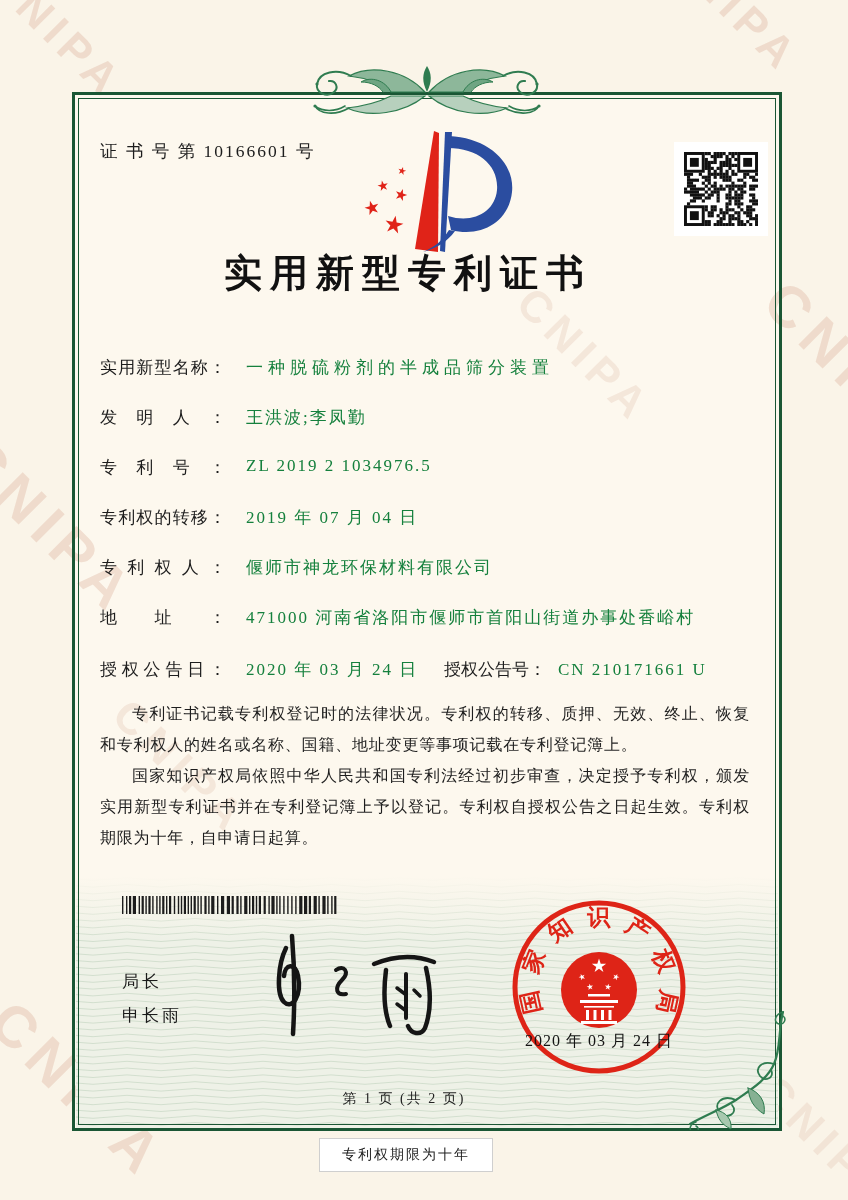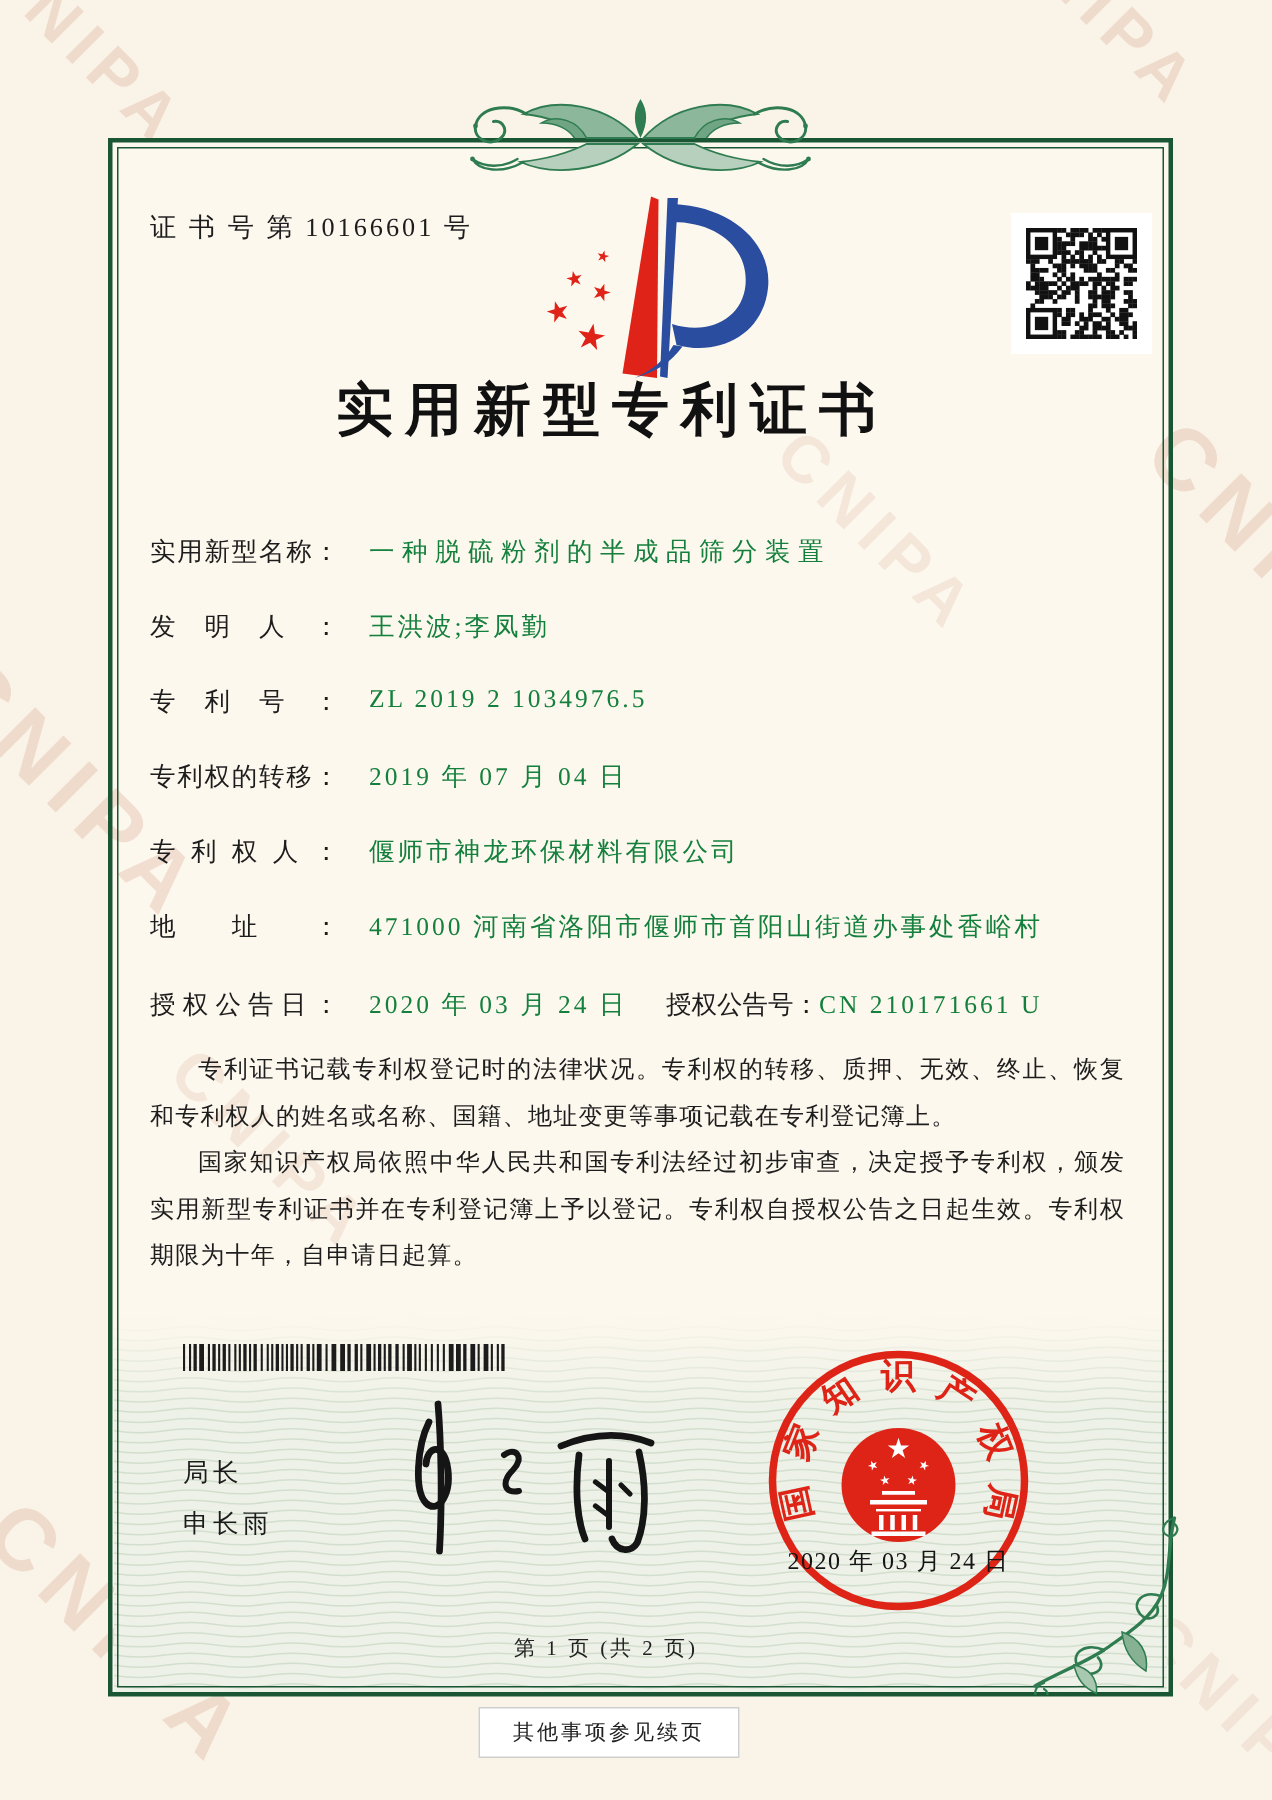--- a/index.html
+++ b/index.html
@@ -49,21 +49,21 @@
     position:absolute;left:0;top:248px;width:816px;text-align:center;z-index:7;
     font-size:38px;font-weight:bold;letter-spacing:8px;color:#111;
   }
   .fields{position:absolute;left:100px;top:356px;width:660px;z-index:7;}
   .field-row{height:50px;font-size:17px;white-space:nowrap;}
   .field-row.tall{height:52px;}
   .field-label{
     display:inline-block;width:126px;margin-right:20px;
     text-align:justify;text-align-last:justify;color:#1d1d1d;vertical-align:top;
   }
-  .field-label.no-justify{width:auto;text-align:left;text-align-last:auto;margin-right:0;}
+  .field-label.no-justify{width:auto;text-align:left;text-align-last:auto;margin-right:12px;}
   .field-value{letter-spacing:2px;color:#15803d;}
   .field-value.wide{letter-spacing:5px;}
   .field-value.w-fixed{display:inline-block;width:198px;letter-spacing:2px;}
   .paras{position:absolute;left:100px;top:698px;width:650px;z-index:7;
     font-size:16px;line-height:31px;letter-spacing:0.8px;text-align:justify;color:#1e1e1e;}
   .paras p{margin:0;text-indent:2em;}
   .barcode{position:absolute;left:122px;top:896px;z-index:7;}
   .director-title{position:absolute;left:122px;top:970px;z-index:7;font-size:17px;letter-spacing:3px;color:#1b1b1b;text-align:right;}
   .director-name{position:absolute;left:122px;top:1004px;z-index:7;font-size:17px;letter-spacing:3px;color:#1b1b1b;}
   .signature{position:absolute;left:248px;top:930px;z-index:7;}
@@ -585,15 +585,15 @@
         <rect x="98.5" y="112" width="3" height="10"></rect>
         <rect x="71" y="123" width="36" height="3"></rect>
       </g>
     </g>
   </svg>
 
   <div class="seal-date">2020 年 03 月 24 日</div>
 
   <div class="page-indicator">第 1 页 (共 2 页)</div>
 
-  <div class="cont-note">其他事项参见续页</div>
+  <div class="cont-note">专利权期限为十年</div>
 
 </div>
 
 </body></html>

